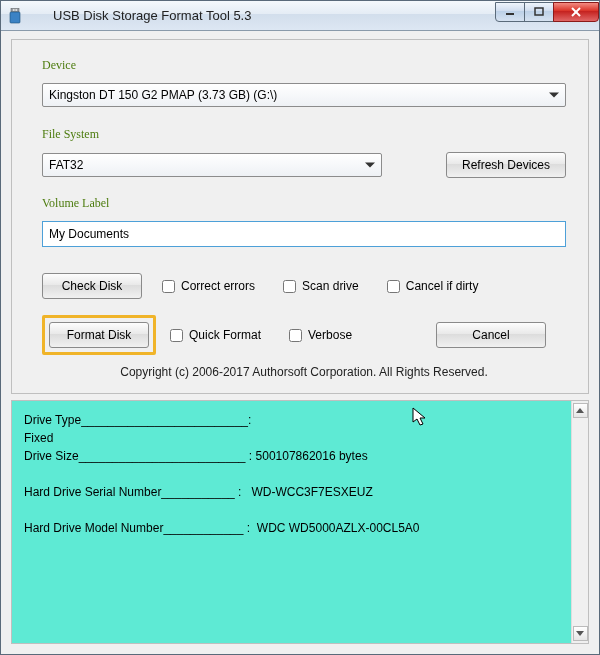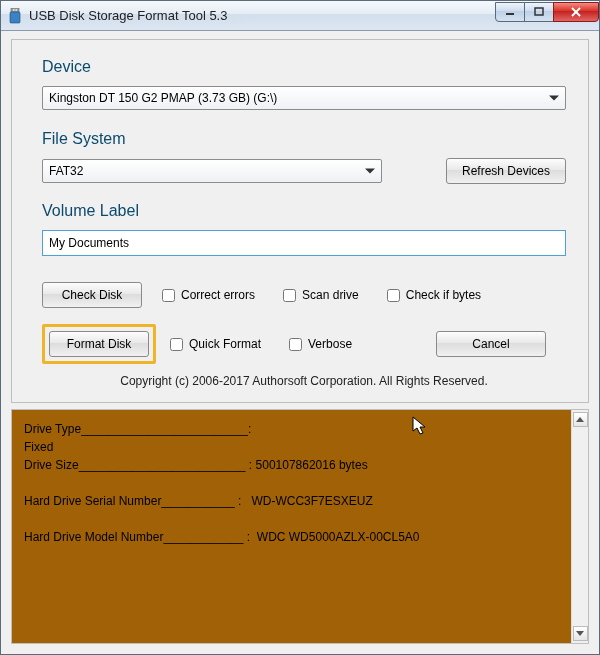--- a/index.html
+++ b/index.html
@@ -19,20 +19,21 @@
     flex-direction: column;
     box-shadow: 0 0 4px rgba(0,0,0,0.3);
   }
   .titlebar {
     height: 30px;
     background: linear-gradient(to bottom, #f5f9fc 0%, #e4ecf5 45%, #d2deec 46%, #dde7f3 100%);
     border-bottom: 1px solid #8a9aaa;
     display: flex;
     align-items: center;
     padding: 0 0 0 6px;
+    gap: 24px;
   }
   .titlebar .app-icon {
     width: 16px;
     height: 16px;
     margin-right: 6px;
     display: flex;
     align-items: center;
     justify-content: center;
   }
   .titlebar .title {
@@ -75,23 +76,24 @@
     display: flex;
     flex-direction: column;
   }
   .panel {
     margin: 8px 10px 6px 10px;
     border: 1px solid #bfbfbf;
     background: #f0f0f0;
     padding: 18px 22px 14px 30px;
   }
   .label {
-    font-size: 16px;
+    font-size: 12px;
     margin-bottom: 10px;
-    color: #0c4a6e;
+    color: #4d7c0f;
+    font-family: Liberation Serif, serif;
   }
   .select {
     width: 100%;
     height: 24px;
     border: 1px solid #8c8c8c;
     background: linear-gradient(to bottom,#fff,#eef1f5);
     display: flex;
     align-items: center;
     padding: 0 6px;
     position: relative;
@@ -162,21 +164,21 @@
   .copyright {
     text-align: center;
     font-size: 12px;
     color: #222;
     margin-top: 10px;
   }
   .info-pane {
     flex: 1;
     margin: 0 10px 10px 10px;
     border: 1px solid #bfbfbf;
-    background: #a16207;
+    background: #5eead4;
     position: relative;
     display: flex;
   }
   .info-body {
     flex:1;
     padding: 10px 12px;
     font-family: "Segoe UI", Tahoma, sans-serif;
     font-size: 12px;
     color: #000;
     line-height: 1.5;
@@ -271,21 +273,21 @@
         <label class="check">
           <input type="checkbox" style="">
           <span>Correct errors</span>
         </label>
         <label class="check">
           <input type="checkbox" style="">
           <span>Scan drive</span>
         </label>
         <label class="check" style="margin-right:0;">
           <input type="checkbox" style="">
-          <span>Check if bytes</span>
+          <span>Cancel if dirty</span>
         </label>
       </div>
 
       <div class="check-row" style="margin-bottom:10px;">
         <span class="highlight-box">
           <div class="btn">Format Disk</div>
         </span>
         <label class="check">
           <input type="checkbox" style="">
           <span>Quick Format</span>

